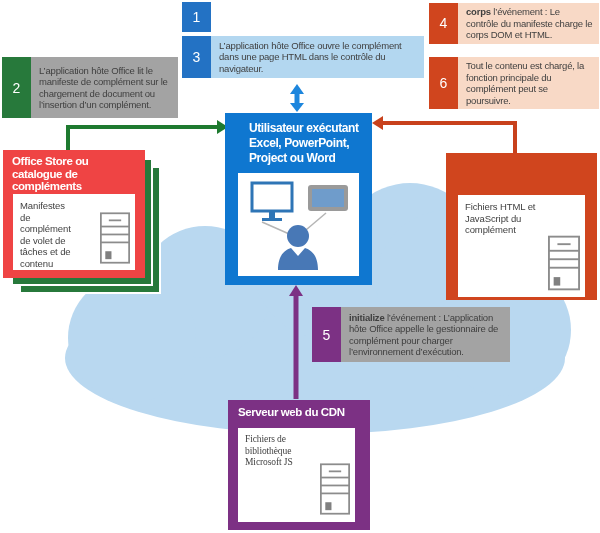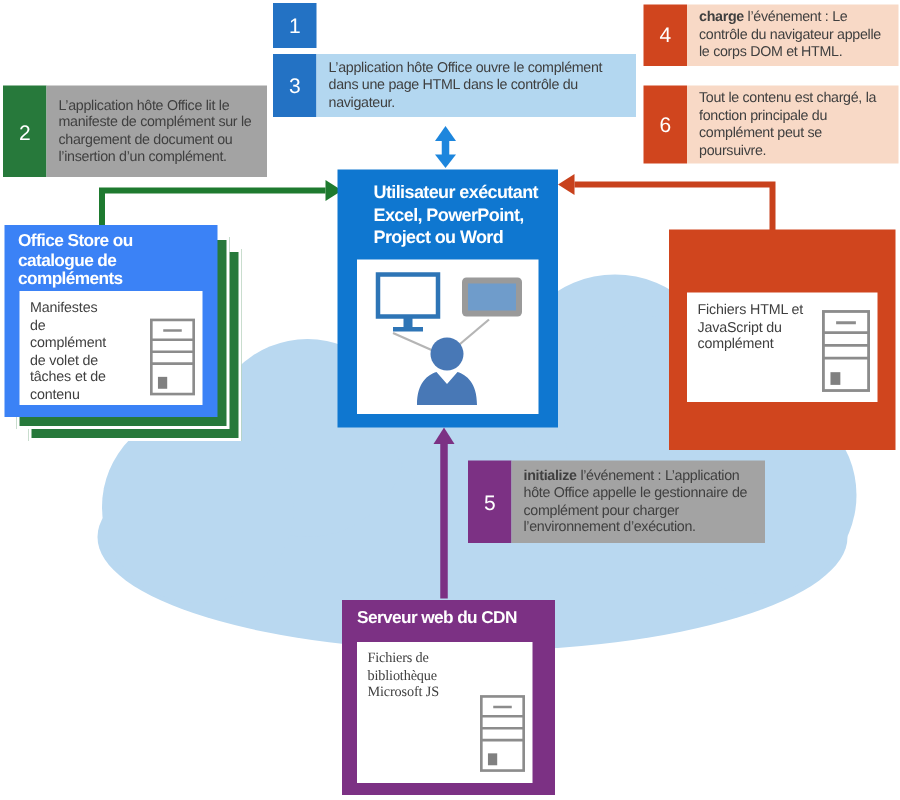--- a/index.html
+++ b/index.html
@@ -39,26 +39,26 @@
            padding: 6px 4px 0 7px; }
   .server { position: absolute; right: 5px; bottom: 5px; }
 
   #center-box { left: 225px; top: 113px; width: 147px; height: 172px; background: #0f77d0; }
   #center-box .title { padding: 8px 8px 0 24px; font-size: 12px; line-height: 15px; }
   #center-panel { left: 13px; top: 60px; width: 121px; height: 103px; }
 
   .sheet { position: absolute; background: #27793b; border: 2px solid #fff; }
   #store-sheet3 { left: 19px; top: 166px; width: 142px; height: 128px; z-index: 1; }
   #store-sheet2 { left: 11px; top: 158px; width: 142px; height: 128px; z-index: 1; }
-  #store-box { left: 3px; top: 150px; width: 142px; height: 128px; background: #3b82f6; }
+  #store-box { left: 3px; top: 150px; width: 142px; height: 128px; background: #ef4444; }
   #store-box .title { padding: 5px 6px 0 9px; line-height: 12.5px; }
   #store-panel { left: 10px; top: 44px; width: 122px; height: 76px; }
 
   #appserver-box { left: 446px; top: 153px; width: 151px; height: 147px; background: #d0451e; }
-  #appserver-panel { left: 12px; top: 42px; width: 127px; height: 73px; }
+  #appserver-panel { left: 12px; top: 42px; width: 127px; height: 102px; }
 
   #cdn-box { left: 228px; top: 400px; width: 142px; height: 130px; background: #7c3184; }
   #cdn-panel { left: 10px; top: 28px; width: 117px; height: 94px; font-family: Liberation Serif, serif; }
 </style>
 </head>
 <body>
 
 <div id="canvas">
 
   <svg class="layer" width="600" height="533" style="z-index:0">
@@ -114,21 +114,21 @@
   <div class="step green" id="step2">
     <div class="num">2</div>
     <div class="txt">
         <span><b></b><span>L’application hôte Office lit le manifeste de complément sur le chargement de document ou l’insertion d’un complément.</span></span>
       </div>
   </div>
 
   <div class="step orange" id="step4">
     <div class="num">4</div>
     <div class="txt">
-        <span><b>charge</b><span> l’événement : Le contrôle du navigateur appelle le corps DOM et HTML.</span></span>
+        <span><b>corps</b><span> l’événement : Le contrôle du manifeste charge le corps DOM et HTML.</span></span>
       </div>
   </div>
 
   <div class="step orange" id="step6">
     <div class="num">6</div>
     <div class="txt">
         <span><b></b><span>Tout le contenu est chargé, la fonction principale du complément peut se poursuivre.</span></span>
       </div>
   </div>
 

